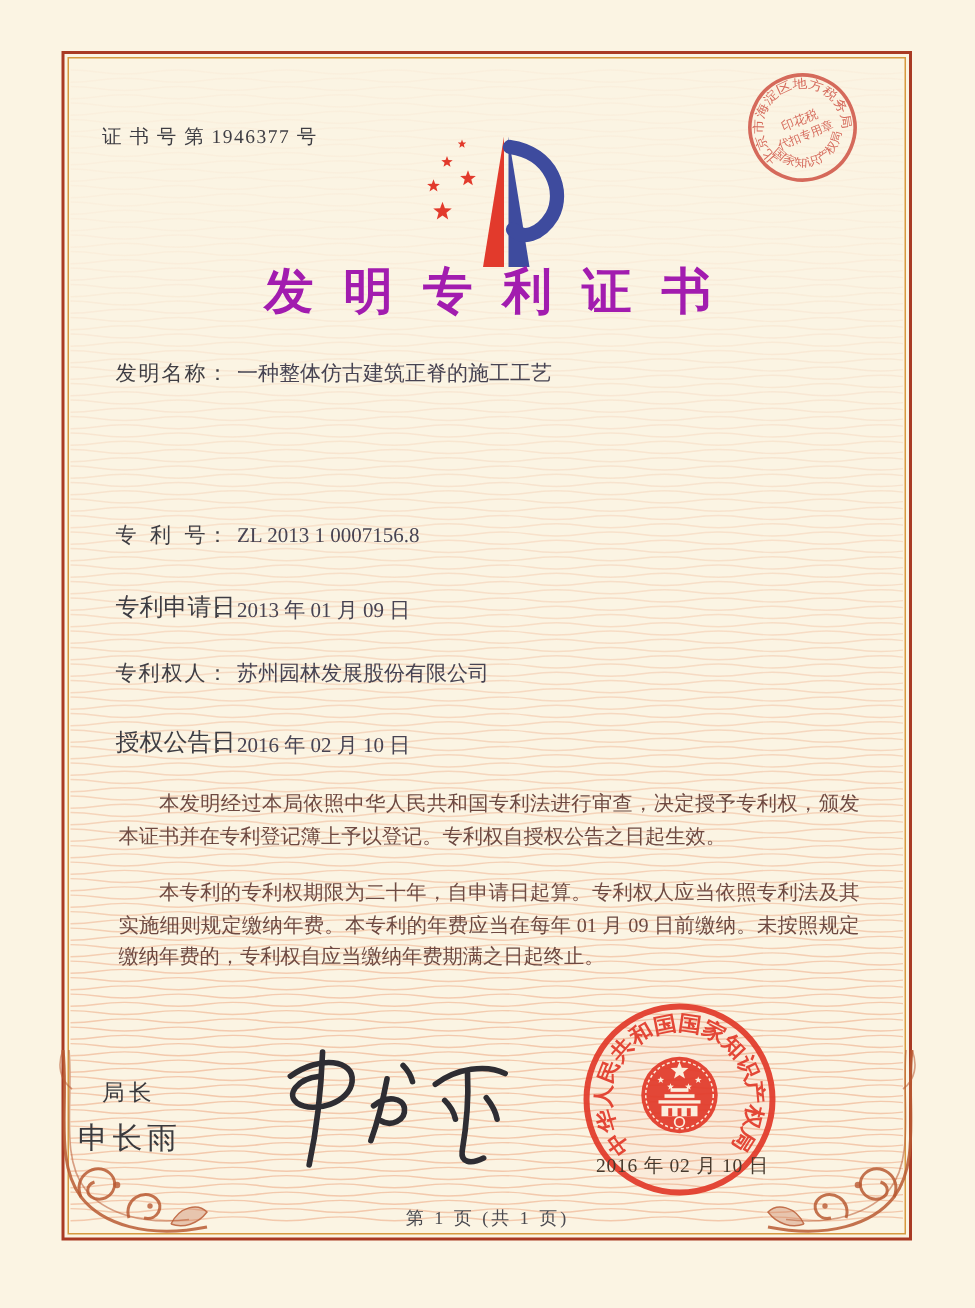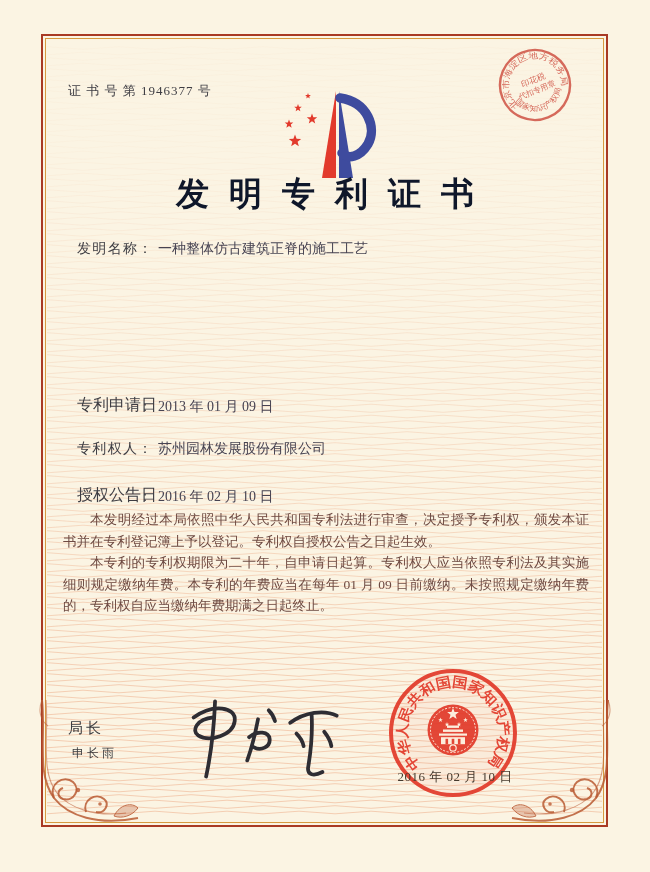--- a/index.html
+++ b/index.html
@@ -27,34 +27,34 @@
 
   .cert-no{position:absolute;left:68px;top:82px;font-size:13px;letter-spacing:1px;color:var(--text-dark);z-index:3;}
 
   .logo{position:absolute;left:280px;top:86px;width:100px;height:95px;z-index:3;}
   .logo-star{fill:var(--logo-red);}
   .logo-red{fill:var(--logo-red);}
   .logo-blue{fill:var(--logo-blue);}
   .logo-bowl{fill:none;stroke:var(--logo-blue);stroke-width:9.5;stroke-linecap:round;}
 
   .title{position:absolute;left:0;right:0;top:172px;text-align:center;font-size:33px;font-weight:bold;
-         letter-spacing:20px;text-indent:20px;color:#0f172a;z-index:3;}
+         letter-spacing:20px;text-indent:20px;color:#a21caf;z-index:3;}
 
   .field{position:absolute;left:77px;font-size:14px;color:var(--text-dark);white-space:nowrap;z-index:3;}
   .flabel{display:inline-block;width:60px;text-align:justify;text-align-last:justify;vertical-align:bottom;}
   .flabel-5{font-size:16px;}
   .fcolon{display:inline-block;margin:0 6px 0 1px;}
   .fvalue{color:#474352;}
 
   .body-text{position:absolute;left:63px;top:509px;width:526px;font-size:13.5px;line-height:21.5px;
              color:var(--text-body);text-align:justify;z-index:3;}
-  .body-text p{margin:0;text-indent:2em;}
+  .body-text p{margin:16px;text-indent:2em;}
 
   .official-title{position:absolute;left:68px;top:719px;font-size:15px;letter-spacing:3px;color:#3a3a3e;z-index:3;}
-  .official-name{position:absolute;left:72px;top:745px;font-size:12px;letter-spacing:3px;color:#3a3a3e;z-index:3;}
+  .official-name{position:absolute;left:52px;top:745px;font-size:20px;letter-spacing:3px;color:#3a3a3e;z-index:3;}
 
   .signature{position:absolute;left:168px;top:696px;width:180px;height:85px;z-index:3;}
   .sig{fill:none;stroke:var(--ink);stroke-width:4.2;stroke-linecap:round;stroke-linejoin:round;}
 
   .seal-main{position:absolute;left:387px;top:667px;width:132px;height:132px;z-index:4;opacity:.93;}
   .seal-circle{fill:var(--seal-red);fill-opacity:.05;stroke:var(--seal-red);stroke-width:4;}
   .seal-ring-text{fill:var(--seal-red);font-size:14px;font-weight:bold;}
   .emblem-bg{fill:var(--seal-red);}
   .emblem-ring{fill:none;stroke:var(--cream);stroke-width:1;stroke-dasharray:2 1.6;}
   .cream{fill:var(--cream);}
@@ -255,20 +255,23 @@
     <polygon class="logo-red" points="56,5 56,92 42,92"></polygon>
     <polygon class="logo-blue" points="59,5 73,92 59,92"></polygon>
     <path class="logo-bowl" d="M60,12 C88,16 97,42 88,58 C80,71 68,74 62,67"></path>
   </svg>
 
   <div class="title">发明专利证书</div>
 
   <div class="field" style="top:240px">
     <span class="flabel">发明名称</span><span class="fcolon">：</span><span class="fvalue">一种整体仿古建筑正脊的施工工艺</span>
   </div>
+  <div class="field" style="top:348px">
+    <span class="flabel">专利号</span><span class="fcolon">：</span><span class="fvalue">ZL 2013 1 0007156.8</span>
+  </div>
   <div class="field" style="top:395px">
     <span class="flabel flabel-5">专利申请日</span><span class="fcolon">：</span><span class="fvalue">2013 年 01 月 09 日</span>
   </div>
   <div class="field" style="top:440px">
     <span class="flabel">专利权人</span><span class="fcolon">：</span><span class="fvalue">苏州园林发展股份有限公司</span>
   </div>
   <div class="field" style="top:485px">
     <span class="flabel flabel-5">授权公告日</span><span class="fcolon">：</span><span class="fvalue">2016 年 02 月 10 日</span>
   </div>
 
@@ -323,14 +326,15 @@
       <path id="taxTop" d="M16.1,52.3 A26.5,26.5 0 1 1 61.9,52.3"></path>
       <path id="taxBottom" d="M14.3,47 A26,26 0 0 0 63.7,47"></path>
     </defs>
     <circle class="seal2-circle" cx="39" cy="39" r="35"></circle>
     <text class="seal2-text" font-size="8.2"><textPath href="#taxTop" textLength="108" lengthAdjust="spacingAndGlyphs">北京市海淀区地方税务局</textPath></text>
     <text class="seal2-text" font-size="7.6"><textPath href="#taxBottom" textLength="60" lengthAdjust="spacingAndGlyphs">国家知识产权局</textPath></text>
     <text class="seal2-text" x="39" y="36.5" font-size="8.4" text-anchor="middle">印花税</text>
     <text class="seal2-text" x="39" y="47" font-size="7.8" text-anchor="middle">代扣专用章</text>
   </svg>
 
+  <div class="footer">第 1 页 (共 1 页)</div>
 
 </div>
 
 </body></html>

